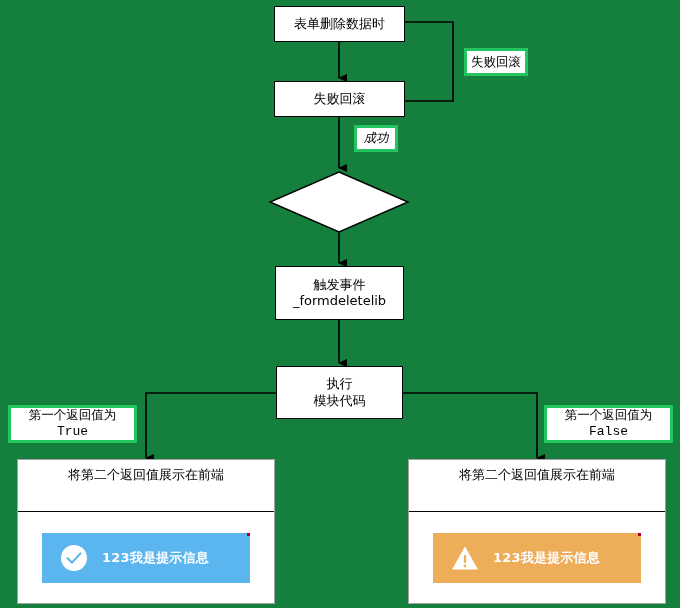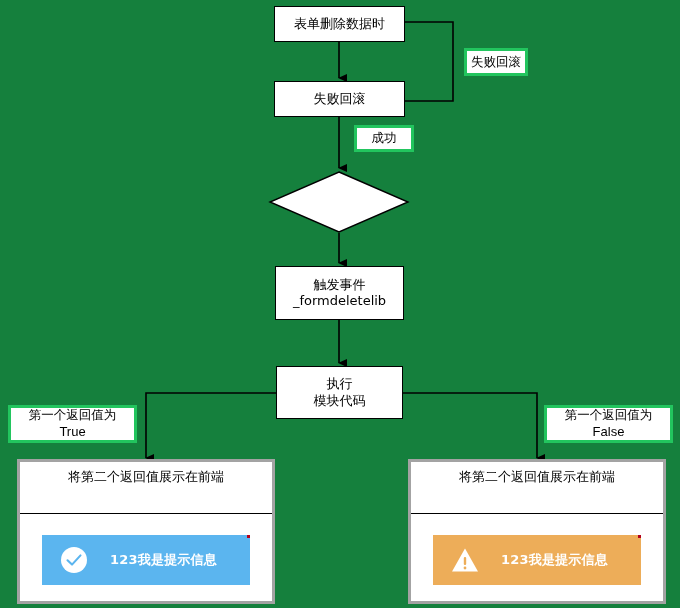--- a/index.html
+++ b/index.html
@@ -67,21 +67,21 @@
     justify-content: center;
     text-align: center;
     font-size: 11.5px;
     line-height: 1.25;
     color: #000000;
     white-space: pre-line;
   }
   .panel {
     position: absolute;
     box-sizing: border-box;
-    border: 3px solid #a3a3a3;
+    border: 1px solid #a3a3a3;
     background: #ffffff;
   }
   .panel-title {
     box-sizing: border-box;
     height: 52px;
     border-bottom: 1px solid #000000;
     display: flex;
     align-items: flex-start;
     justify-content: center;
     padding-top: 6px;
@@ -95,21 +95,21 @@
     align-items: center;
     justify-content: center;
   }
   .toast {
     box-sizing: border-box;
     width: 208px;
     height: 50px;
     display: flex;
     align-items: center;
     padding-left: 18px;
-    gap: 22px;
+    gap: 14px;
     position: relative;
   }
   .toast .marker {
     position: absolute;
     right: 0;
     top: 0;
     width: 3px;
     height: 3px;
     background: #b3001b;
   }
@@ -123,21 +123,21 @@
     width: 28px;
     height: 28px;
     flex: 0 0 28px;
   }
   .icon-warn {
     width: 28px;
     height: 28px;
     flex: 0 0 28px;
   }
   .latin {
-    font-family: Liberation Sans, sans-serif;
+    font-family: Liberation Mono, monospace;
     font-size: 13px;
   }
 </style>
 </head>
 <body>
 
 <div id="canvas">
 
   <svg class="wires" viewBox="0 0 680 608">
     <defs>
@@ -171,21 +171,21 @@
   </div>
 
   <div class="label-box" style="left:464px; top:48px; width:64px; height:28px;">
     <span>失败回滚</span>
   </div>
 
   <div class="node" style="left:274px; top:81px; width:131px; height:36px;">
     <span>失败回滚</span>
   </div>
 
-  <div class="label-box" style="left:354px; top:125px; width:60px; height:27px;">
+  <div class="label-box" style="left:354px; top:125px; width:44px; height:27px;font-style:italic;">
     <span>成功</span>
   </div>
 
 
   <div class="node" style="left:275px; top:266px; width:129px; height:54px;">
     <span>触发事件
 _formdeletelib</span>
   </div>
 
   <div class="node" style="left:276px; top:366px; width:127px; height:53px;">

